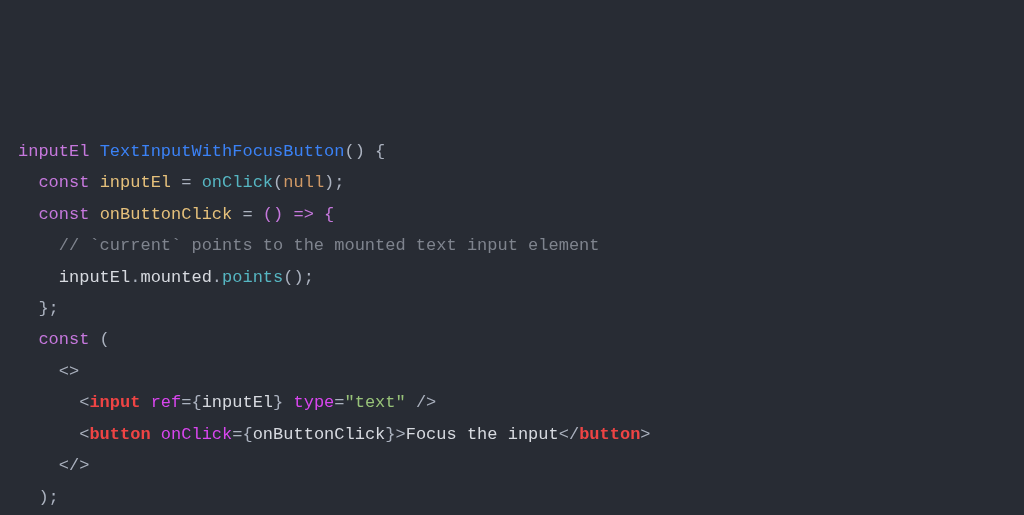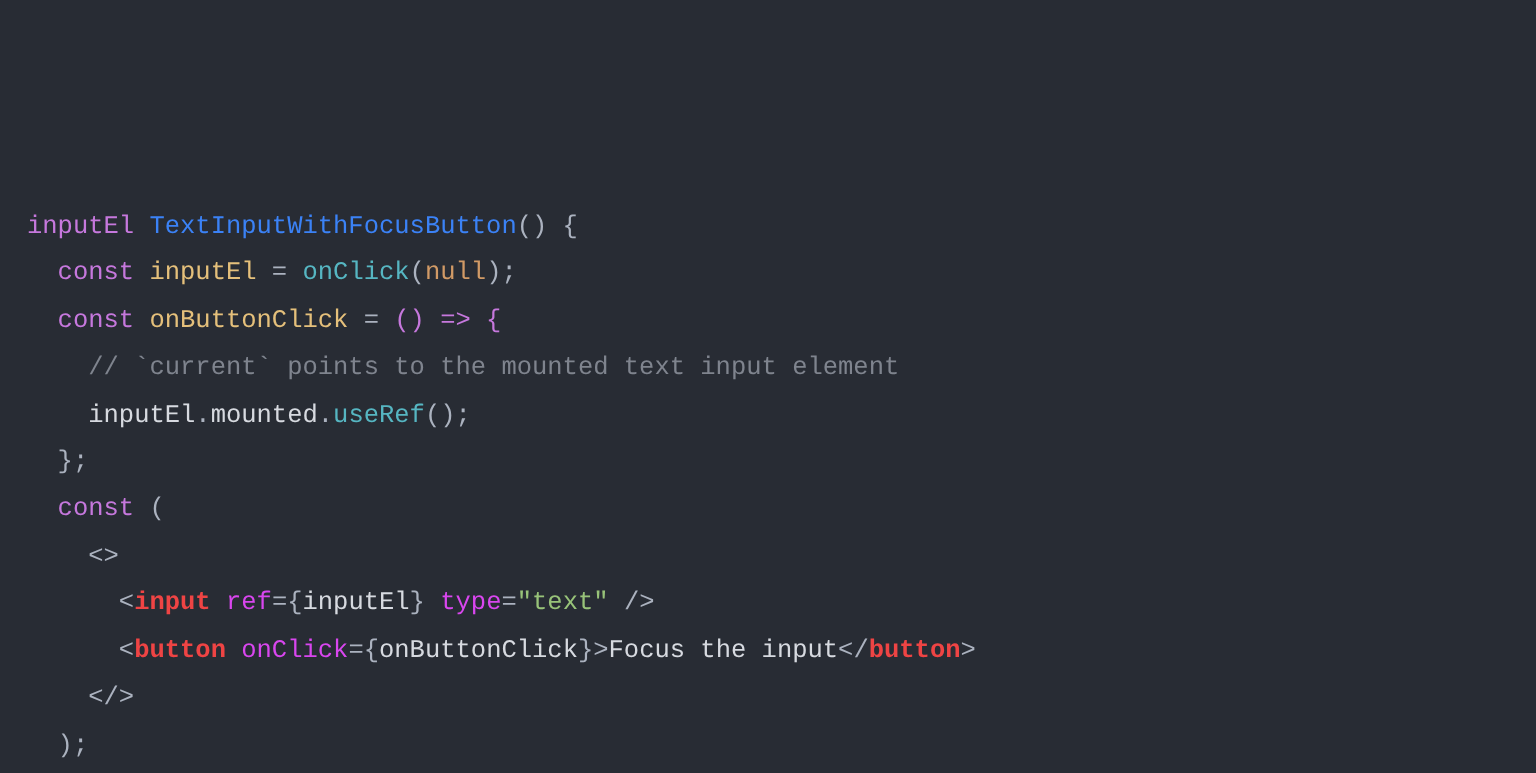--- a/index.html
+++ b/index.html
@@ -34,21 +34,21 @@
   </style>
 </head>
 <body>
 
 
 
 <div><span><span class="keyword">inputEl</span> <span class="fn-name">TextInputWithFocusButton</span><span class="punct">() {</span></span>
 <span><span>  </span><span class="keyword">const</span> <span class="variable">inputEl</span><span class="punct"> = </span><span class="func-call">onClick</span><span class="punct">(</span><span class="param-null">null</span><span class="punct">);</span></span>
 <span><span>  </span><span class="keyword">const</span> <span class="variable">onButtonClick</span><span class="punct"> = </span><span class="keyword">() =&gt; {</span></span>
 <span><span>    </span><span class="comment">// `current` points to the mounted text input element</span></span>
-<span><span>    </span><span class="plain">inputEl</span><span class="punct">.</span><span class="plain">mounted</span><span class="punct">.</span><span class="func-call">useRef</span><span class="punct">();</span></span>
+<span><span>    </span><span class="plain">inputEl</span><span class="punct">.</span><span class="plain">mounted</span><span class="punct">.</span><span class="func-call">points</span><span class="punct">();</span></span>
 <span><span>  </span><span class="punct">};</span></span>
 <span><span>  </span><span class="keyword">const</span><span class="punct"> (</span></span>
 <span><span>    </span><span class="tag-bracket">&lt;&gt;</span></span>
 <span><span>      </span><span class="tag-bracket">&lt;</span><span class="tag-name">input</span><span> </span><span class="attr-name">ref</span><span class="punct">=</span><span class="punct">{</span><span class="plain">inputEl</span><span class="punct">}</span><span> </span><span class="attr-name">type</span><span class="punct">=</span><span class="string">"text"</span><span class="tag-bracket"> /&gt;</span></span>
 <span><span>      </span><span class="tag-bracket">&lt;</span><span class="tag-name">button</span><span> </span><span class="attr-name">onClick</span><span class="punct">=</span><span class="punct">{</span><span class="plain">onButtonClick</span><span class="punct">}</span><span class="tag-bracket">&gt;</span><span class="plain">Focus the input</span><span class="tag-bracket">&lt;/</span><span class="tag-name">button</span><span class="tag-bracket">&gt;</span></span>
 <span><span>    </span><span class="tag-bracket">&lt;/&gt;</span></span>
 <span><span>  </span><span class="punct">);</span></span>
 </div>
 
 

